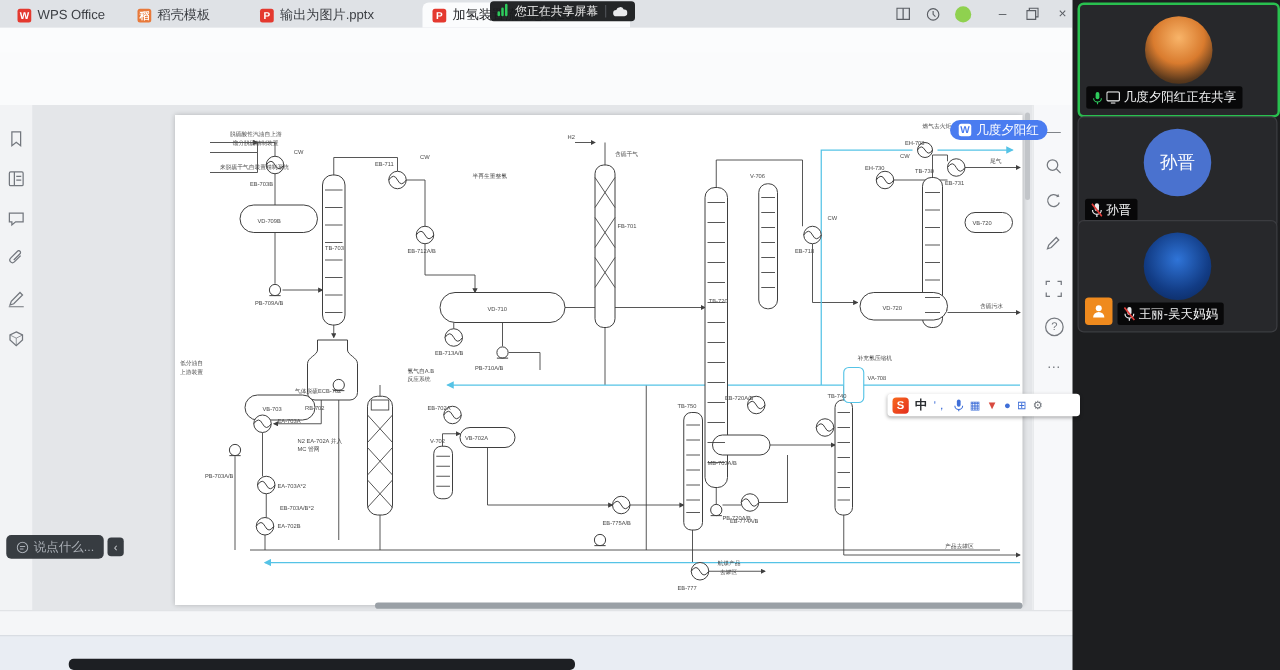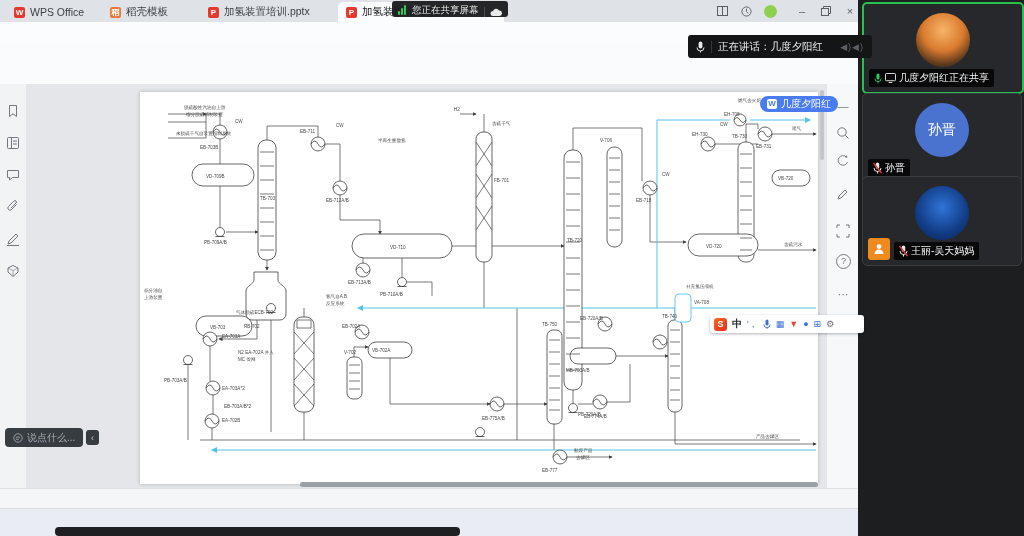--- a/index.html
+++ b/index.html
@@ -10,21 +10,21 @@
   
   #wps{left:0;top:0;width:858px;height:508px;background:#fbfcfd}
   #tabbar{left:0;top:0;width:858px;height:22px;background:#dfe2e6;border-bottom:1px solid #d0d3d7}
   .tab{top:2px;height:20px;display:flex;align-items:center;gap:5px;padding:0 8px;font-size:10.5px;color:#3c3f44;
        border-radius:5px 5px 0 0;white-space:nowrap;overflow:hidden}
   .tab.active{background:#fbfcfd;color:#202124}
   .tabicon{width:11px;height:11px;border-radius:2px;background:#e4392f;color:#fff;font-size:8px;line-height:11px;
            text-align:center;font-weight:bold;flex:0 0 auto}
   .wlogo{background:#e4392f}
   #sharepill{left:392px;top:1px;height:16px;background:rgba(24,26,28,.95);border-radius:3px;display:flex;
-             align-items:flex-end;gap:5px;padding:0 6px;color:#ececec;font-size:9.5px;z-index:30}
+             align-items:center;gap:5px;padding:0 6px;color:#ececec;font-size:9.5px;z-index:30}
   #sharepill .bars i{display:inline-block;width:2px;background:#2ecb5c;margin-right:1px;border-radius:1px}
   #sharepill .sep{width:1px;height:10px;background:#4a4d52}
   .wctl{top:4px;height:14px;display:flex;align-items:center;justify-content:center;width:16px;color:#5a5e64;font-size:11px}
   #menubar{left:0;top:22px;width:858px;height:20px;background:#fbfcfd}
   .mico{top:25px;color:#6a6e74;font-size:12px;line-height:14px}
   .qicons{top:27px;display:flex;gap:9px}
   .qicons i{width:11px;height:10px;border:1px solid #c3c6cb;border-radius:2px}
   #menus{left:158px;top:22px;height:20px;display:flex;align-items:center;gap:17px;font-size:11.5px;color:#35383d}
   #menus .mi{padding:1px 2px}
   #menus .mi.active{color:#e4392f;font-weight:bold;border-bottom:2px solid #e4392f}
@@ -121,21 +121,21 @@
     <div class="tab abs" style="left:6px;width:86px">
       <span class="tabicon wlogo">W</span>
       <span>WPS Office</span>
     </div>
     <div class="tab abs" style="left:102px;width:92px">
       <span class="tabicon" style="background:#e8793a">稻</span>
       <span>稻壳模板</span>
     </div>
     <div class="tab abs" style="left:200px;width:132px">
       <span class="tabicon">P</span>
-      <span>加氢装置培训.pptx</span>
+      <span>输出为图片.pptx</span>
     </div>
     <div class="tab active abs" style="left:338px;width:150px">
       <span class="tabicon">P</span>
       <span>加氢装置流程总图20...</span>
     </div>
 
     <div class="wctl abs" style="left:714px">
       <svg width="11" height="10" viewBox="0 0 11 10">
           <rect x="0.5" y="0.5" width="10" height="9" fill="none" stroke="#5a5e64"></rect>
           <line x1="5.5" y1="0.5" x2="5.5" y2="9.5" stroke="#5a5e64"></line>
@@ -372,29 +372,20 @@
     <div class="r2 abs" style="left:742px;top:66px">
       <svg width="12" height="12" viewBox="0 0 12 12">
           <path d="M10 7a4.2 4.2 0 1 1-1-3.8" fill="none" stroke="#3aa75a"></path>
           <path d="M9.5 1.5l.8 2-2 .3z" fill="#3aa75a"></path>
         </svg>
       <span>划词翻译</span> 
         <span style="font-size:7px">▾</span>
     </div>
   </div>
 
-  <div id="mictip" class="abs">
-    <svg width="9" height="12" viewBox="0 0 9 12">
-        <rect x="2.6" y="0.5" width="3.8" height="7" rx="1.9" fill="#e9eaec"></rect>
-        <path d="M1 6.5a3.5 3.5 0 0 0 7 0M4.5 10v1.5" stroke="#e9eaec" fill="none"></path>
-      </svg>
-    <span class="sep"></span>
-    <span>正在讲话：几度夕阳红</span>
-    <span class="spk">◀)◀)</span>
-  </div>
 
   <div id="lstrip" class="abs">
     <svg class="lsico abs" style="top:20px" viewBox="0 0 14 14">
         <path d="M3.5 1.5h7v11l-3.5-2.7-3.5 2.7z" fill="none" stroke="#73777e"></path>
       </svg>
     <svg class="lsico abs" style="top:52px" viewBox="0 0 14 14">
         <rect x="1.5" y="1.5" width="11" height="11" rx="1" fill="none" stroke="#73777e"></rect>
         <line x1="5.5" y1="1.5" x2="5.5" y2="12.5" stroke="#73777e"></line>
         <line x1="7" y1="5" x2="11" y2="5" stroke="#73777e"></line>
         <line x1="7" y1="8" x2="11" y2="8" stroke="#73777e"></line>

